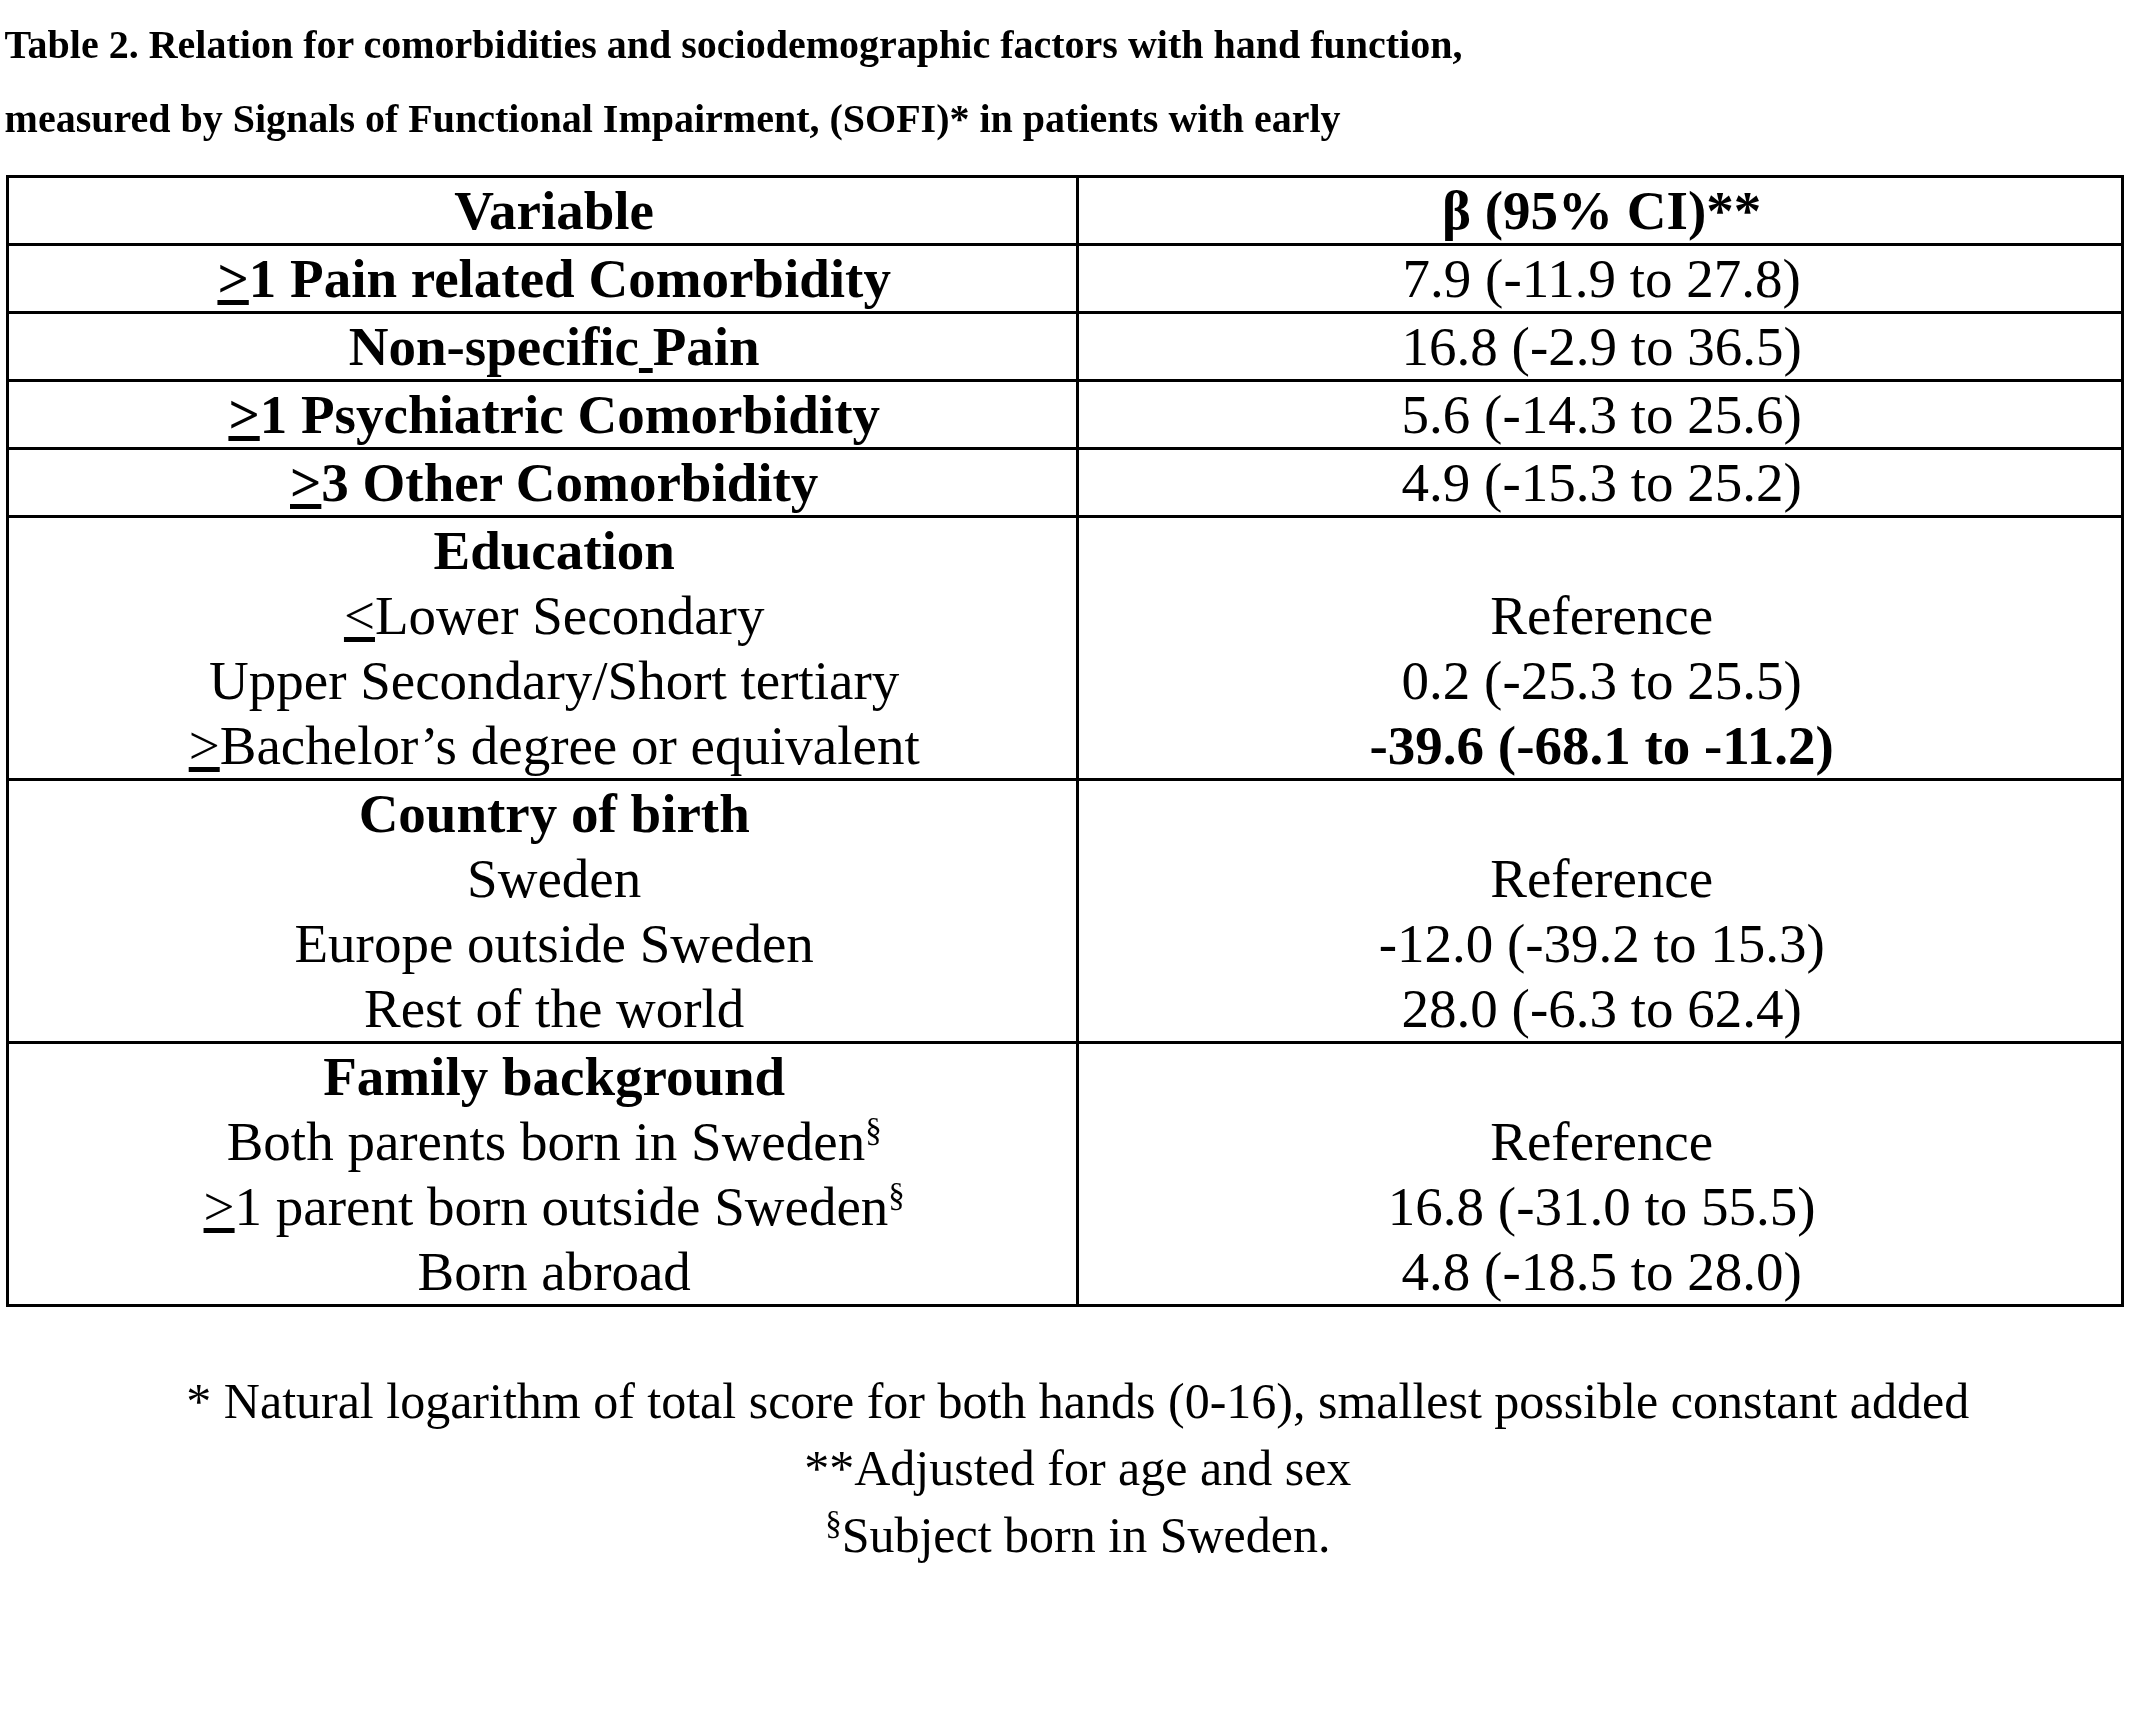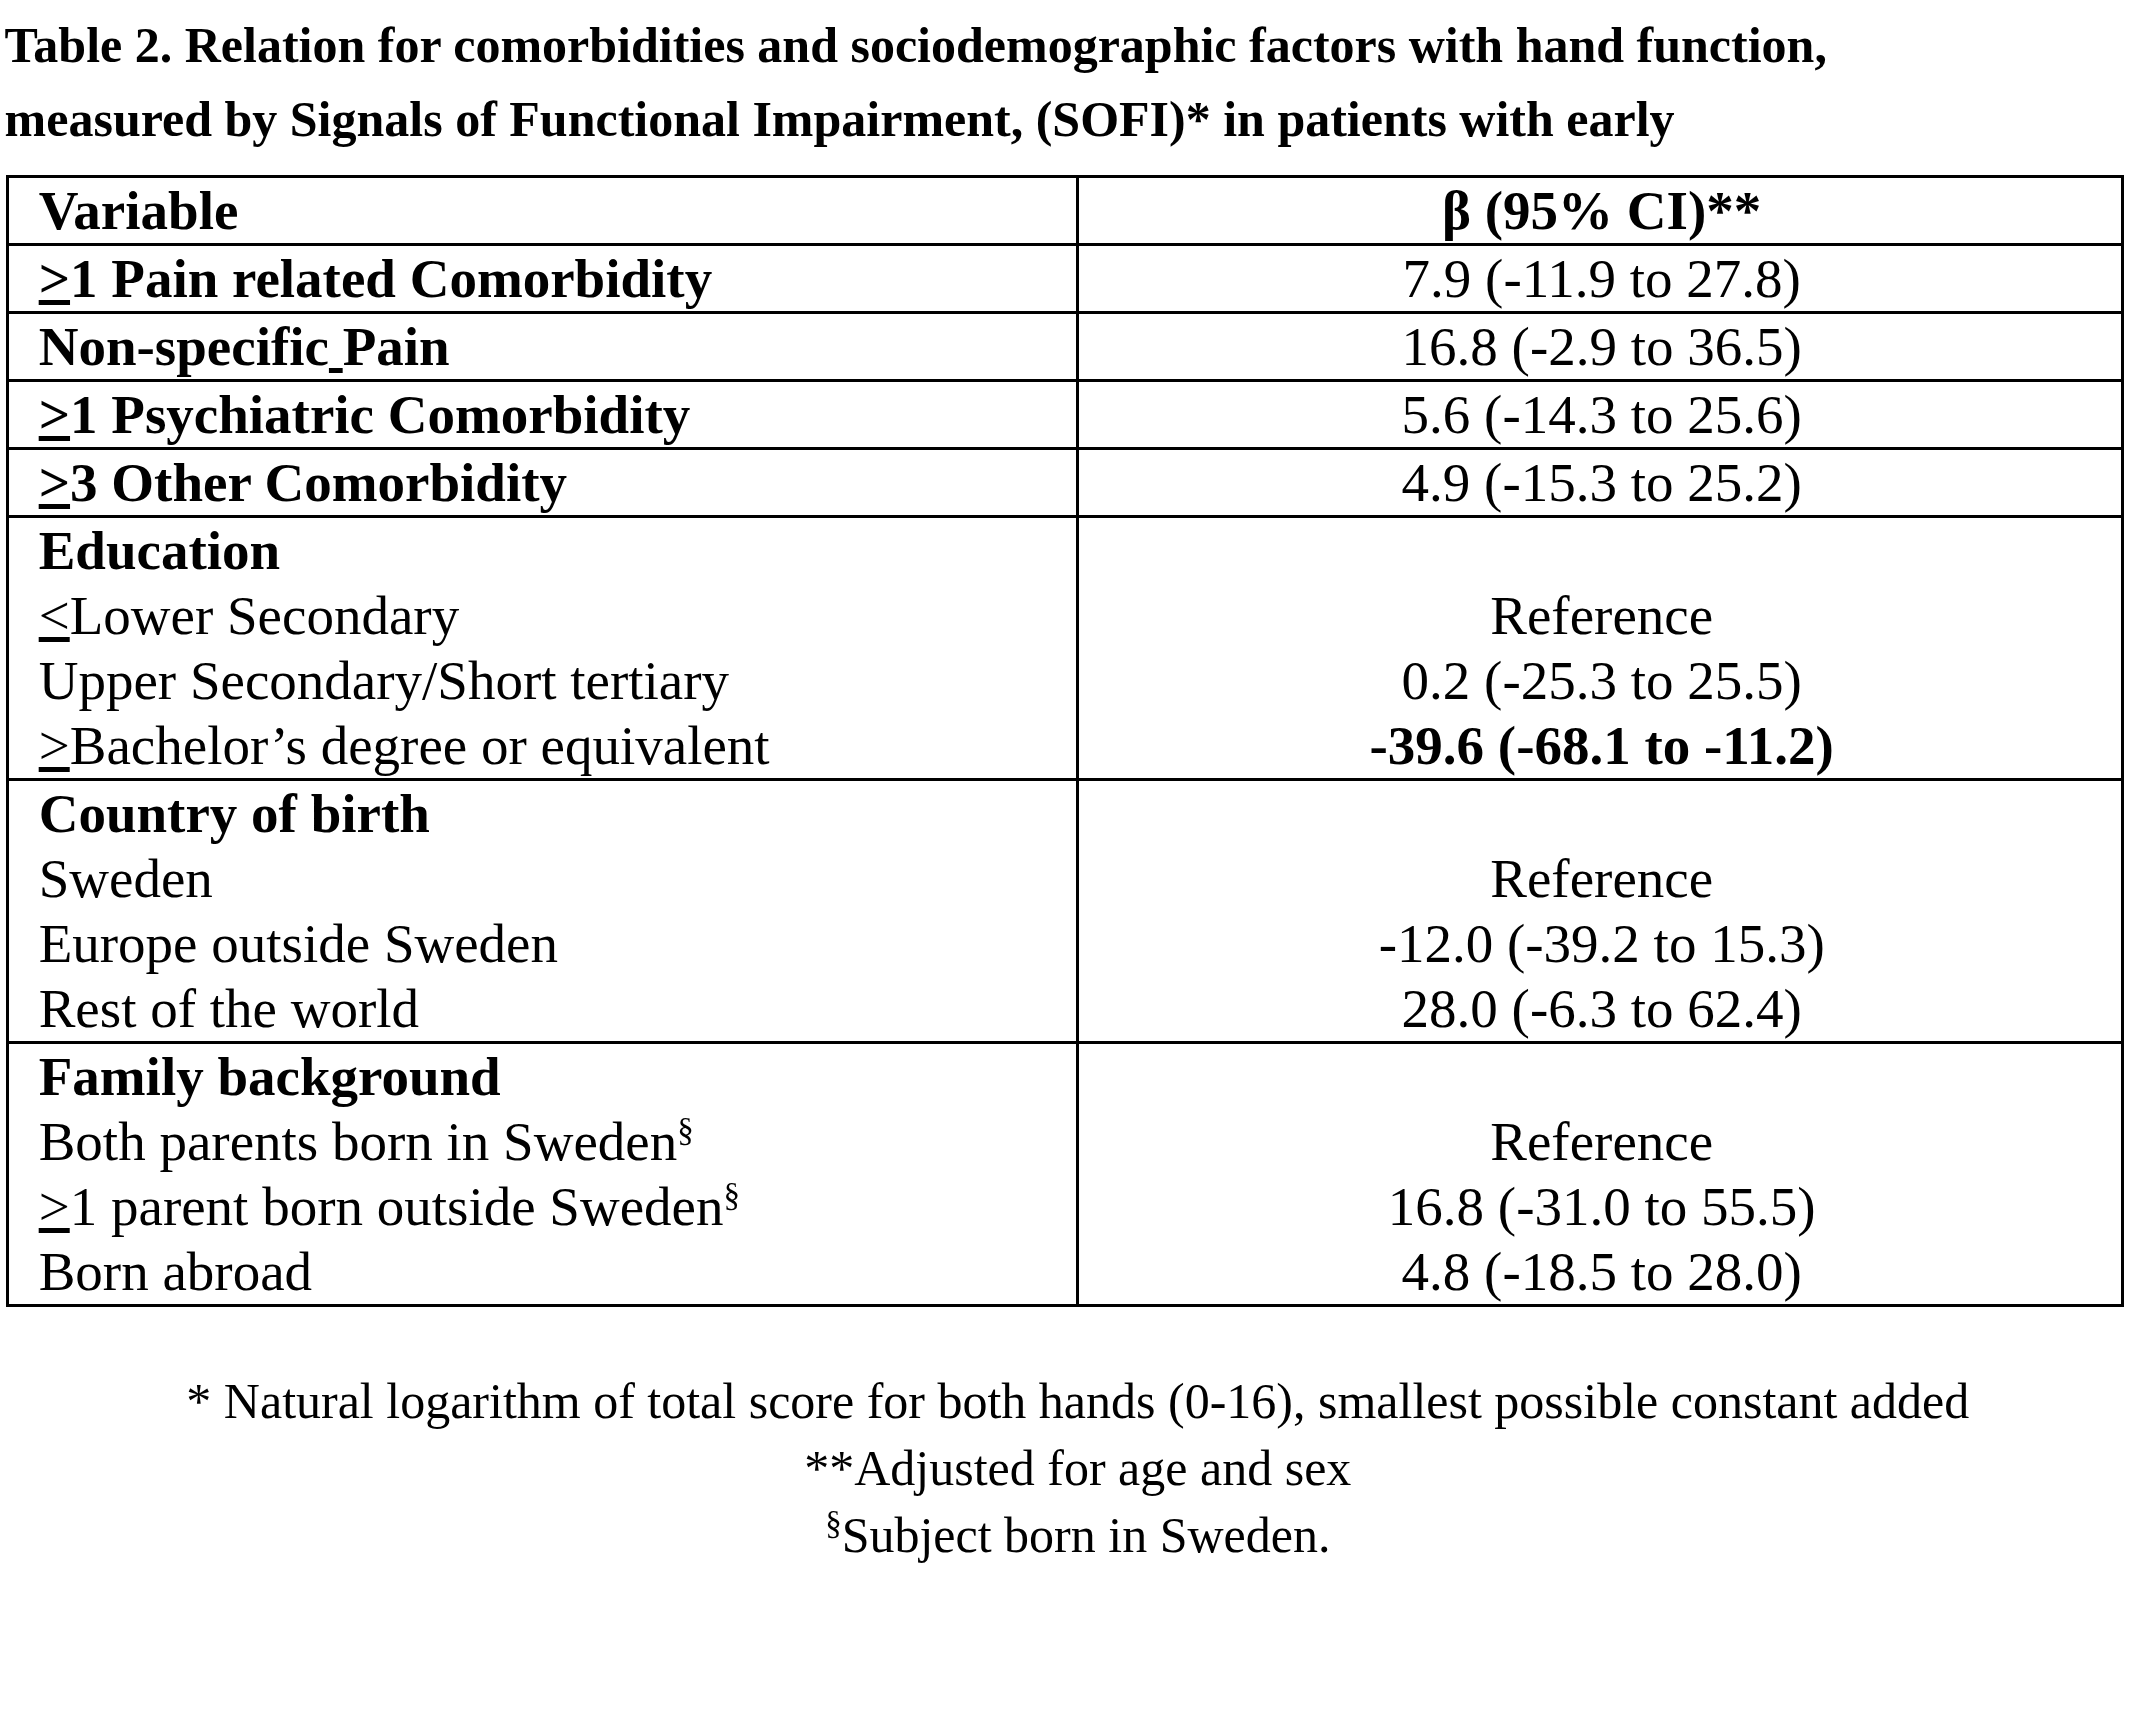--- a/index.html
+++ b/index.html
@@ -11,21 +11,21 @@
   .page {
     position: relative;
     width: 2151px;
     height: 1714px;
     overflow: hidden;
     background: #ffffff;
     font-family: "Liberation Serif", "DejaVu Serif", serif;
   }
   .title {
     margin: 8px 0 0 4.6px;
-    font-size: 50px;
+    font-size: 40px;
     font-weight: bold;
     line-height: 74px;
     white-space: nowrap;
   }
   .title .tline { display: block; }
 
   table.sofi {
     margin: 19.3px 0 0 5.7px;
     width: 2114px;
     border-collapse: collapse;
@@ -35,21 +35,21 @@
     border: 3.4px solid #000000;
     padding: 0;
     vertical-align: top;
     font-size: 55px;
   }
   .line {
     line-height: 65px;
     min-height: 65px;
     white-space: nowrap;
   }
-  td.lbl .line { padding-left: 30px; }
+  td.lbl .line { padding-left: 24px; text-align: center; }
   td.val { text-align: center; }
   td.val .line { padding-left: 4px; }
   .b { font-weight: bold; }
   .u { text-decoration: underline; }
   .sup {
     vertical-align: super;
     font-size: 33px;
     line-height: 0;
   }
   .footnotes {

